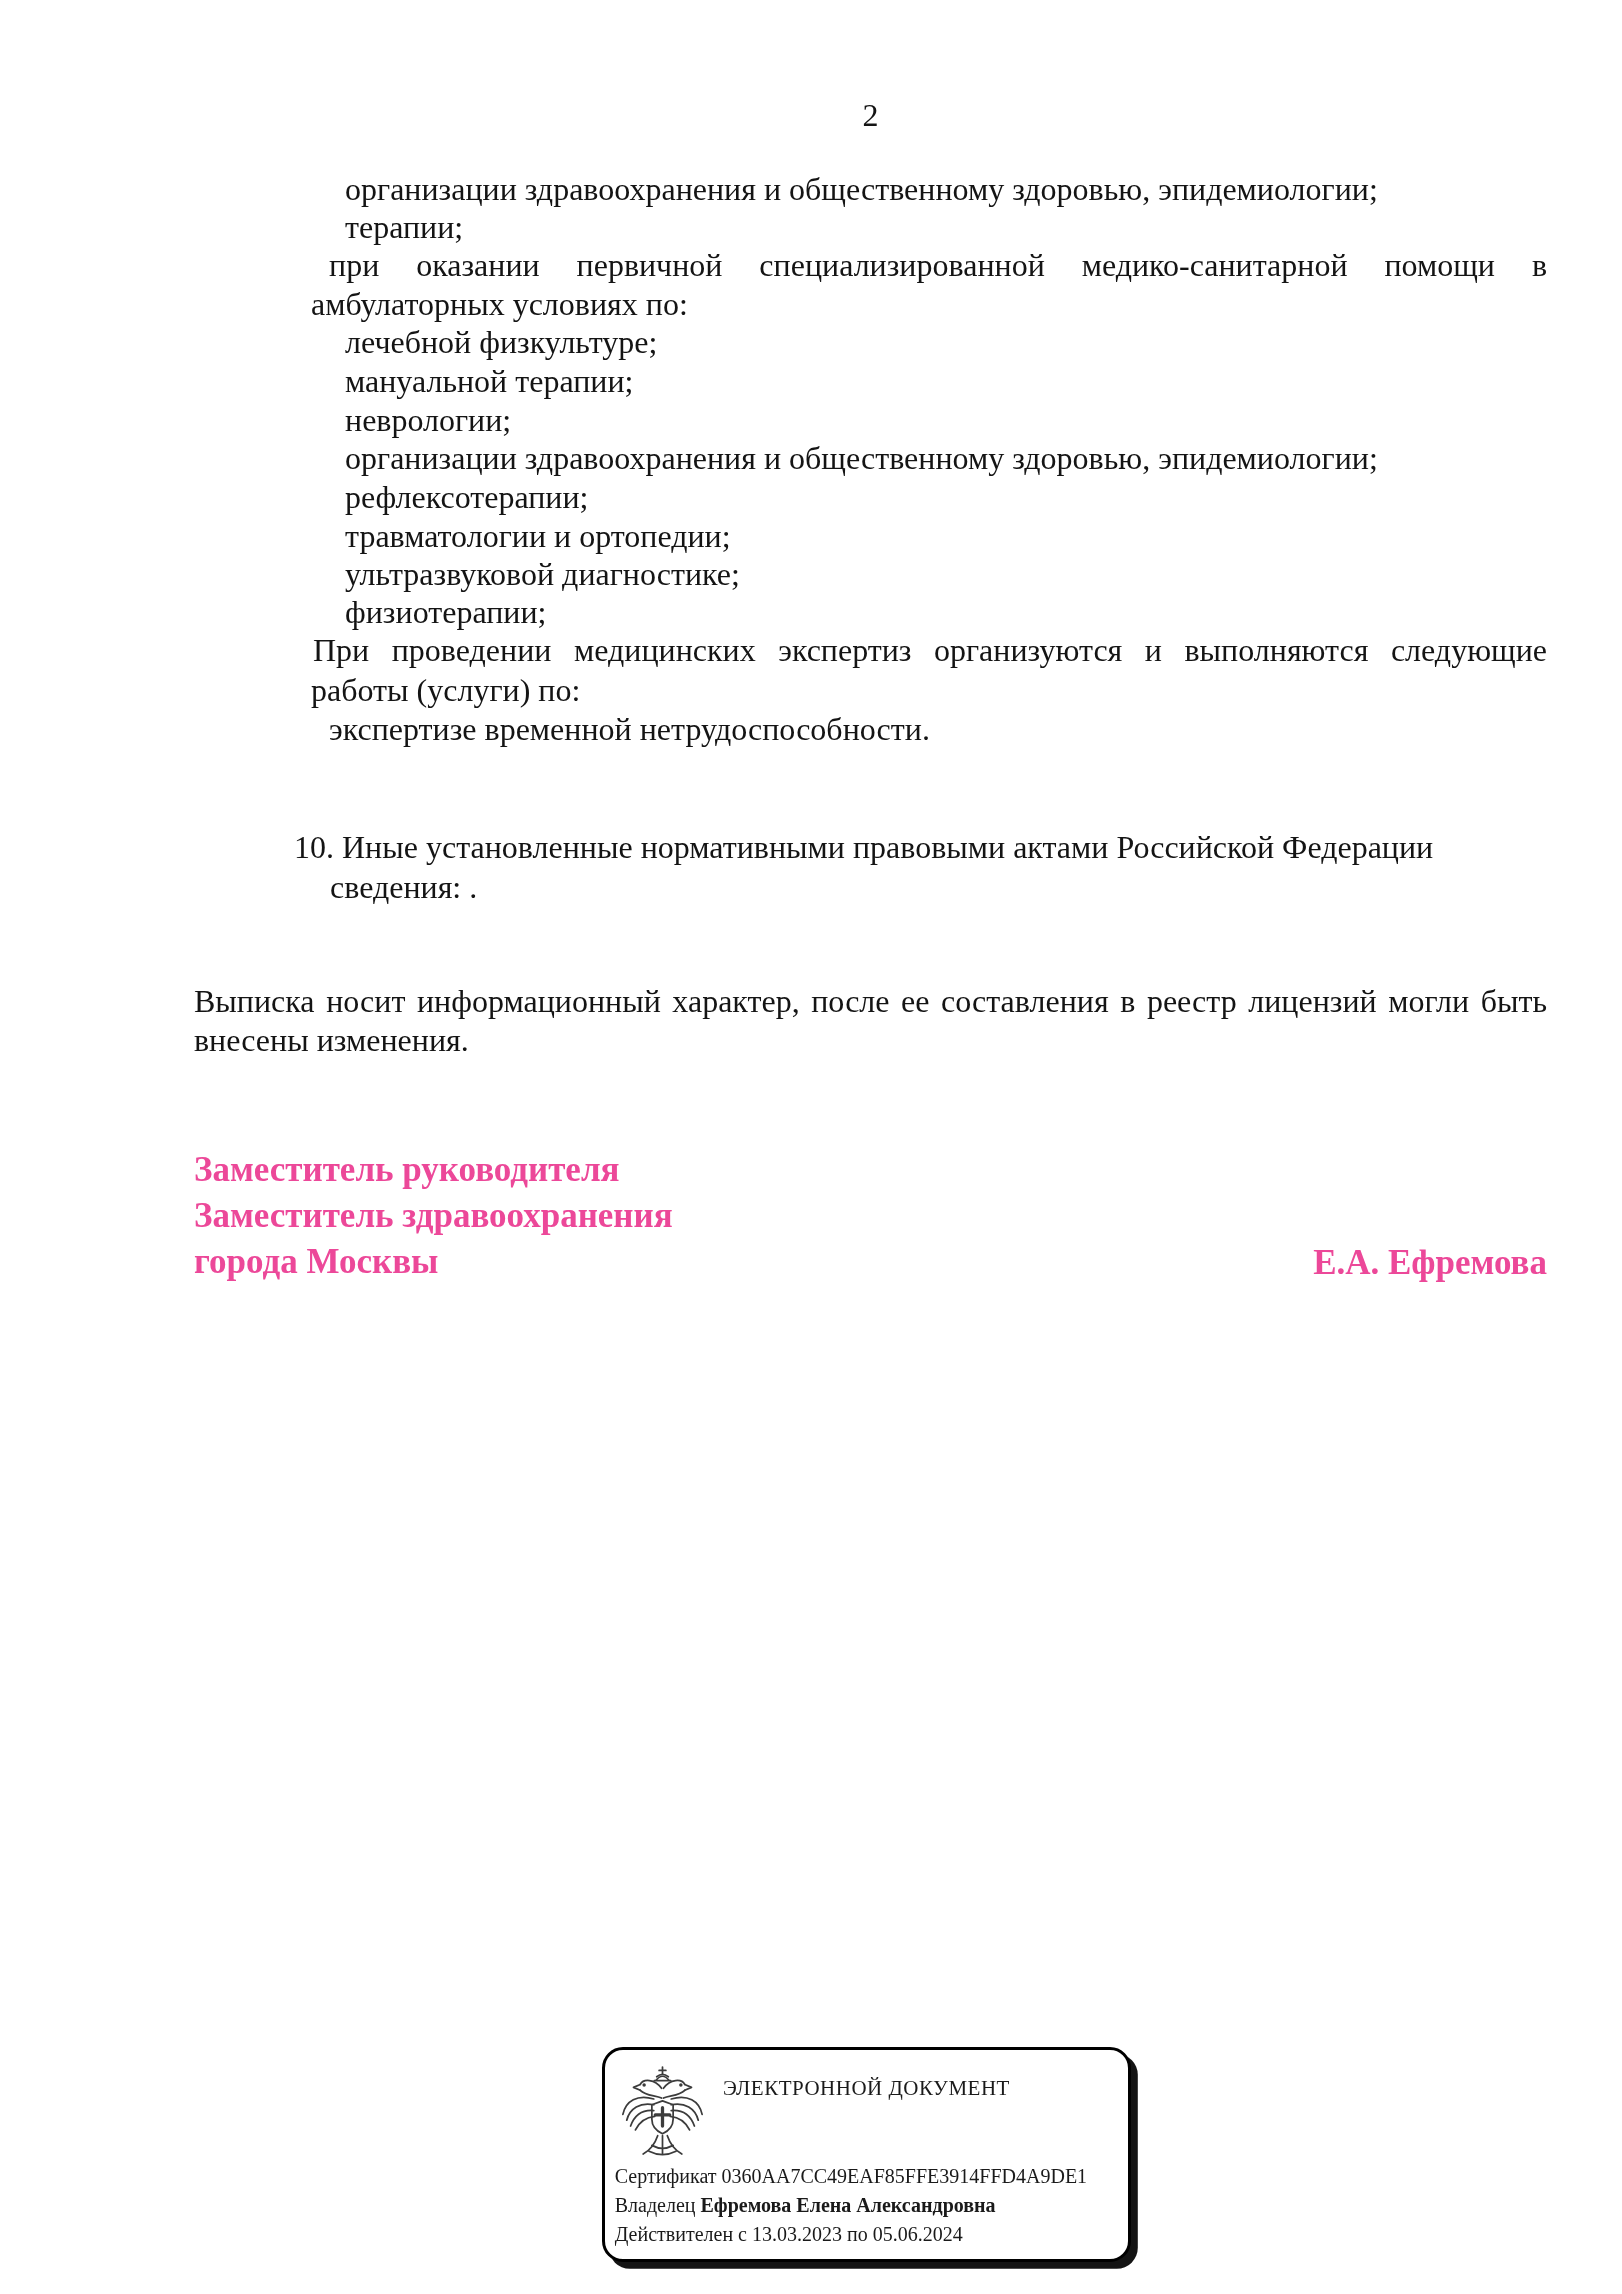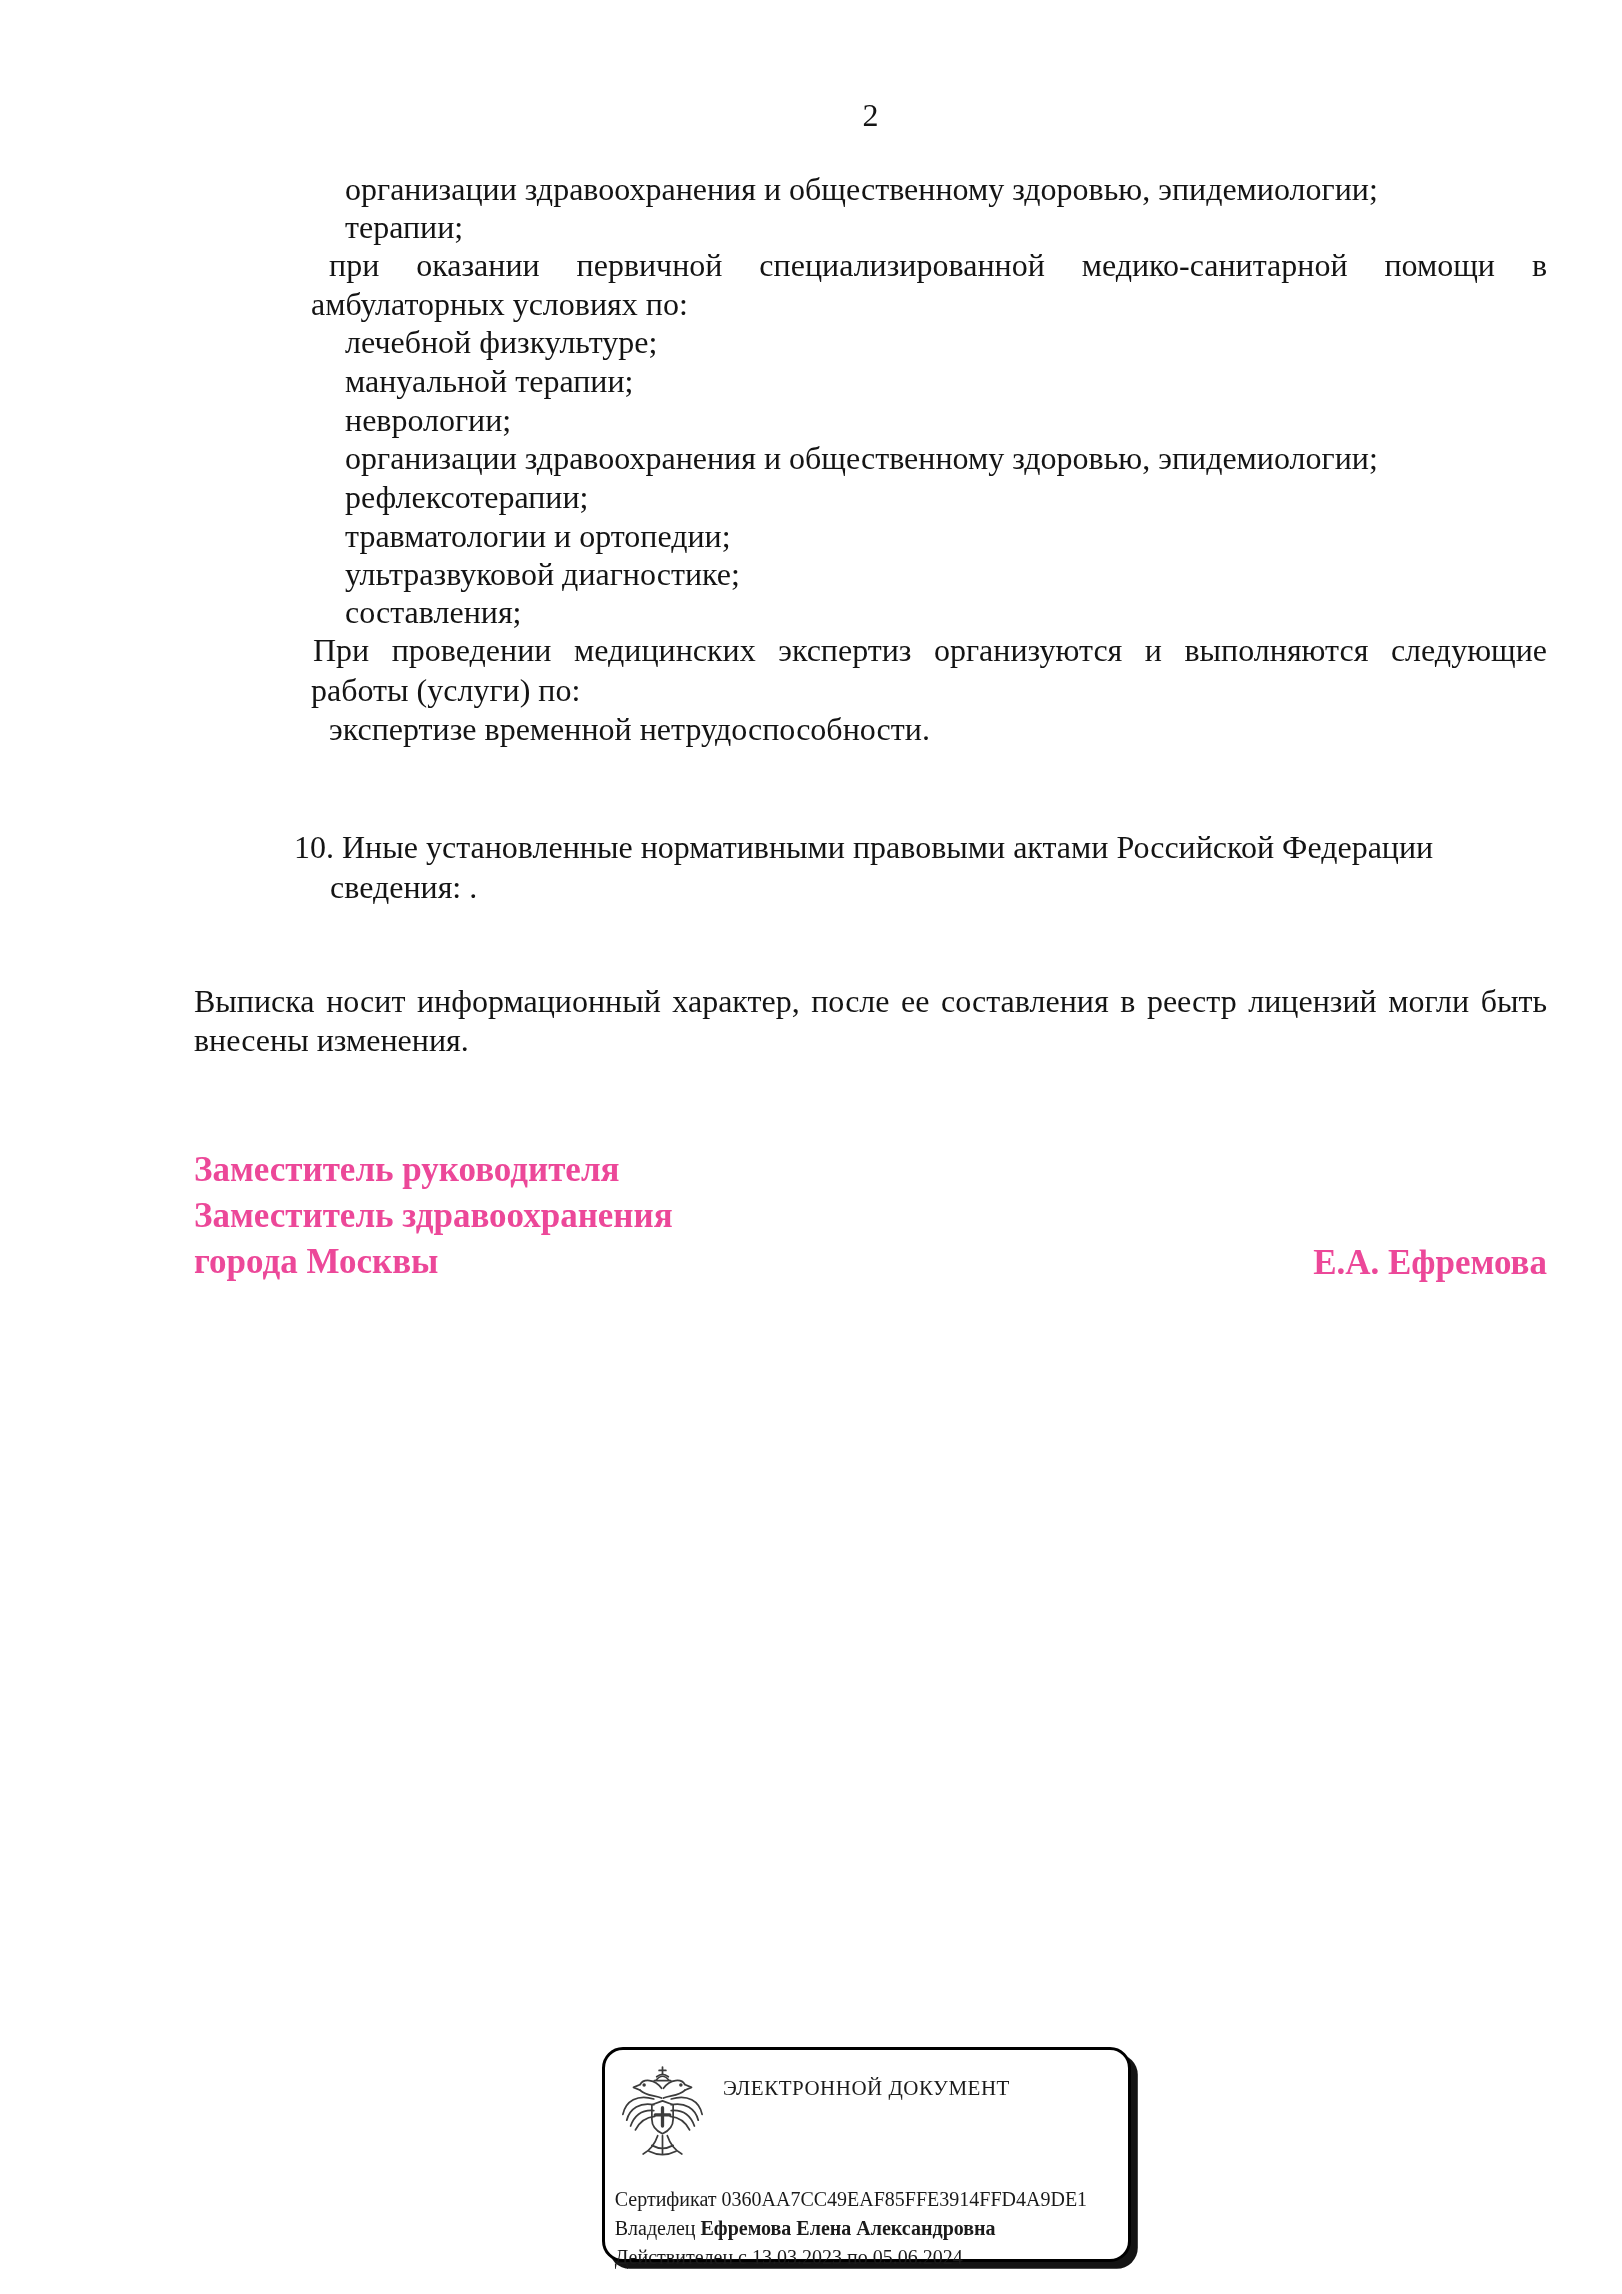--- a/index.html
+++ b/index.html
@@ -62,21 +62,20 @@
     font-size:21px;line-height:32px;
     color:#1a1a1a;
     letter-spacing:0.5px;
   }
   .stamp-line{
     position:absolute;
     left:9.7px;right:7.7px;
     font-size:20px;line-height:25px;
     white-space:nowrap;
     color:#1a1a1a;
-    margin-top:23px;
   }
   .stamp-cert{top:114px;}
   .stamp-owner{top:143px;}
   .stamp-valid{top:172px;}
   .stamp-owner .owner-name{font-weight:bold;}
   .stamp-eagle{
     position:absolute;
     left:13.5px;top:13.5px;
     width:87px;height:97px;
   }
@@ -149,21 +148,21 @@
     <div class="doc-line" style="left: 345px; top: 208px;">терапии;</div>
     <div class="doc-line stretch" style="left: 329px; top: 246px; width: 1218px;">при оказании первичной специализированной медико-санитарной помощи в</div>
     <div class="doc-line" style="left: 311px; top: 285px;">амбулаторных условиях по:</div>
     <div class="doc-line" style="left: 345px; top: 323px;">лечебной физкультуре;</div>
     <div class="doc-line" style="left: 345px; top: 362px;">мануальной терапии;</div>
     <div class="doc-line" style="left: 345px; top: 401px;">неврологии;</div>
     <div class="doc-line" style="left: 345px; top: 439px;">организации здравоохранения и общественному здоровью, эпидемиологии;</div>
     <div class="doc-line" style="left: 345px; top: 478px;">рефлексотерапии;</div>
     <div class="doc-line" style="left: 345px; top: 517px;">травматологии и ортопедии;</div>
     <div class="doc-line" style="left: 345px; top: 555px;">ультразвуковой диагностике;</div>
-    <div class="doc-line" style="left: 345px; top: 593px;">составления;</div>
+    <div class="doc-line" style="left: 345px; top: 593px;">физиотерапии;</div>
     <div class="doc-line stretch" style="left: 313px; top: 631px; width: 1234px;">При проведении медицинских экспертиз организуются и выполняются следующие</div>
     <div class="doc-line" style="left: 311px; top: 671px;">работы (услуги) по:</div>
     <div class="doc-line" style="left: 329px; top: 710px;">экспертизе временной нетрудоспособности.</div>
     <div class="doc-line" style="left: 294px; top: 828px;">10. Иные установленные нормативными правовыми актами Российской Федерации</div>
     <div class="doc-line" style="left: 330px; top: 868px;">сведения: .</div>
     <div class="doc-line stretch" style="left: 194px; top: 982px; width: 1353px;">Выписка носит информационный характер, после ее составления в реестр лицензий могли быть</div>
     <div class="doc-line" style="left: 194px; top: 1021px;">внесены изменения.</div>
   </div>
 
 

